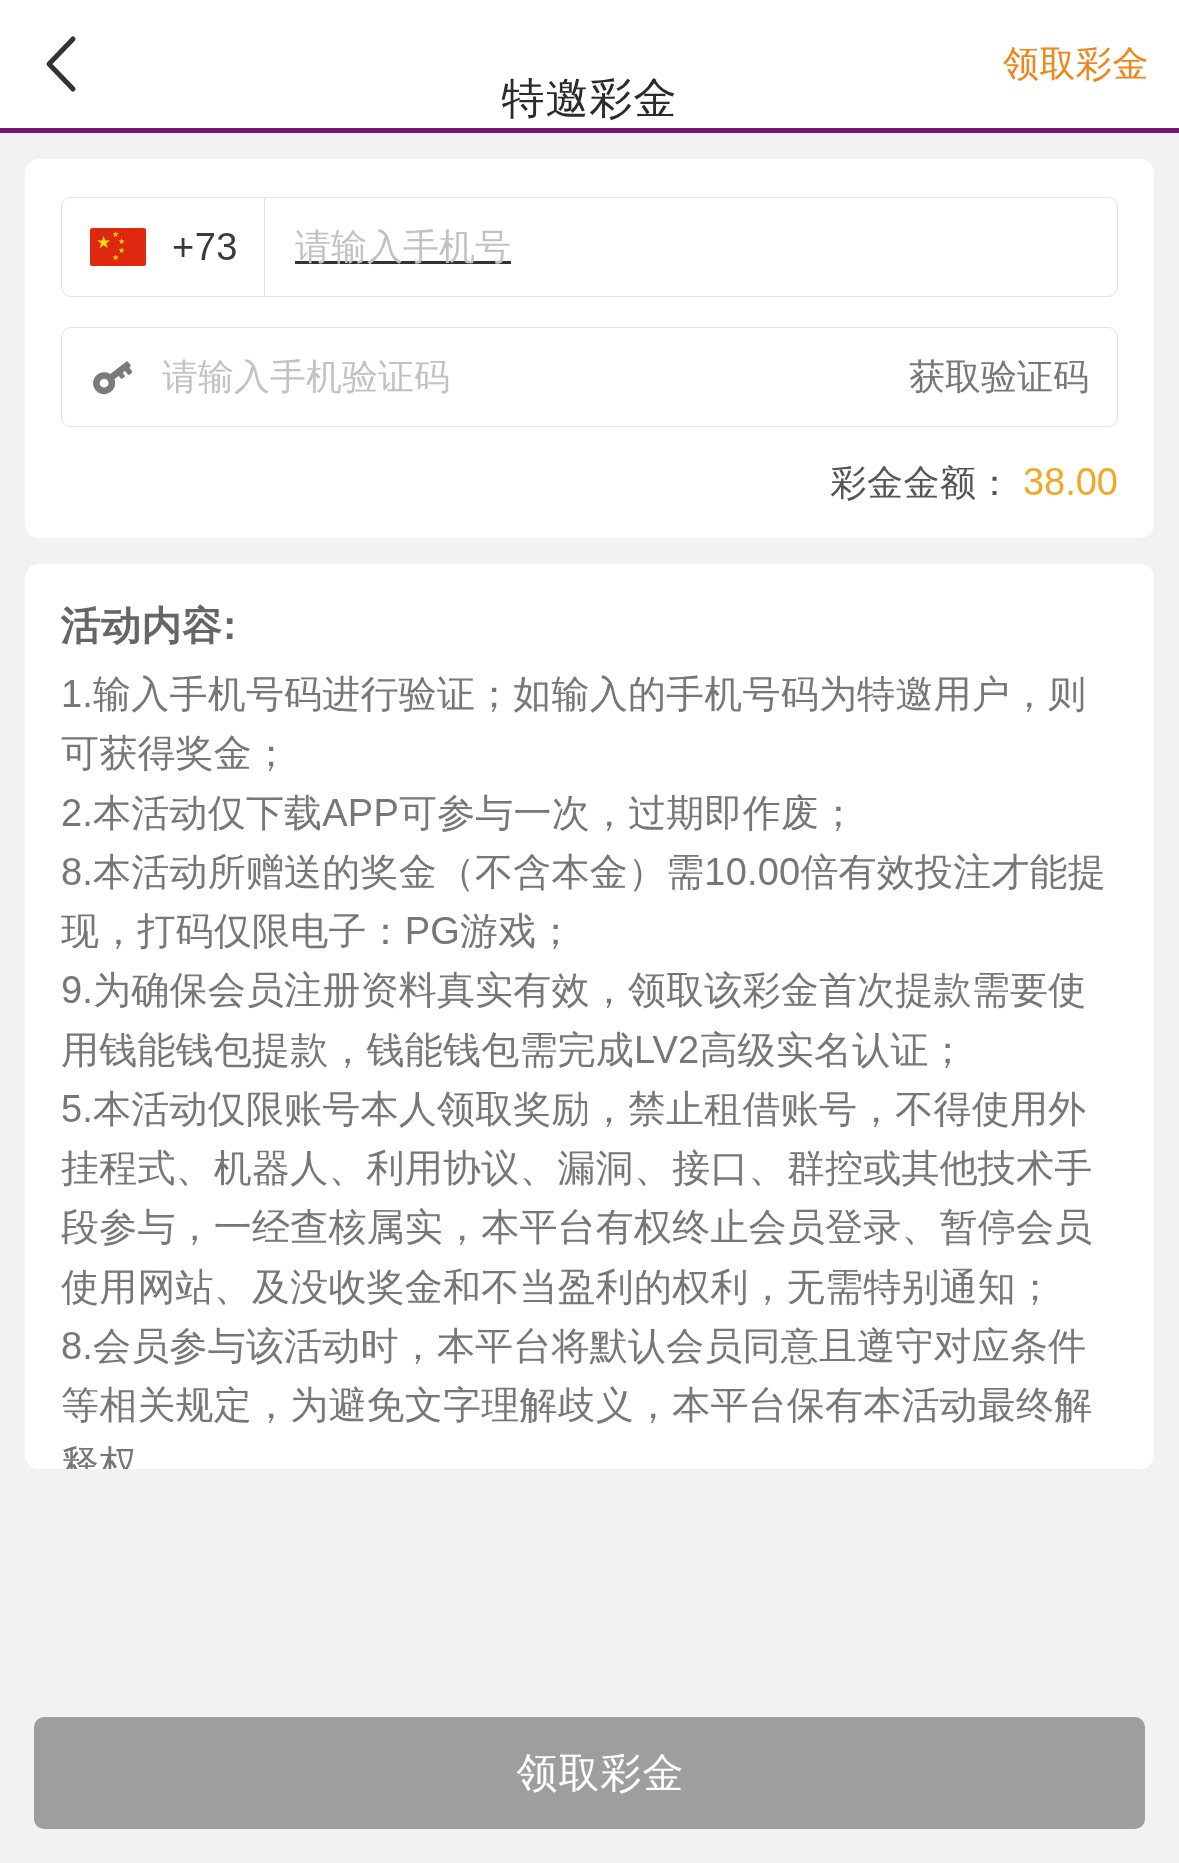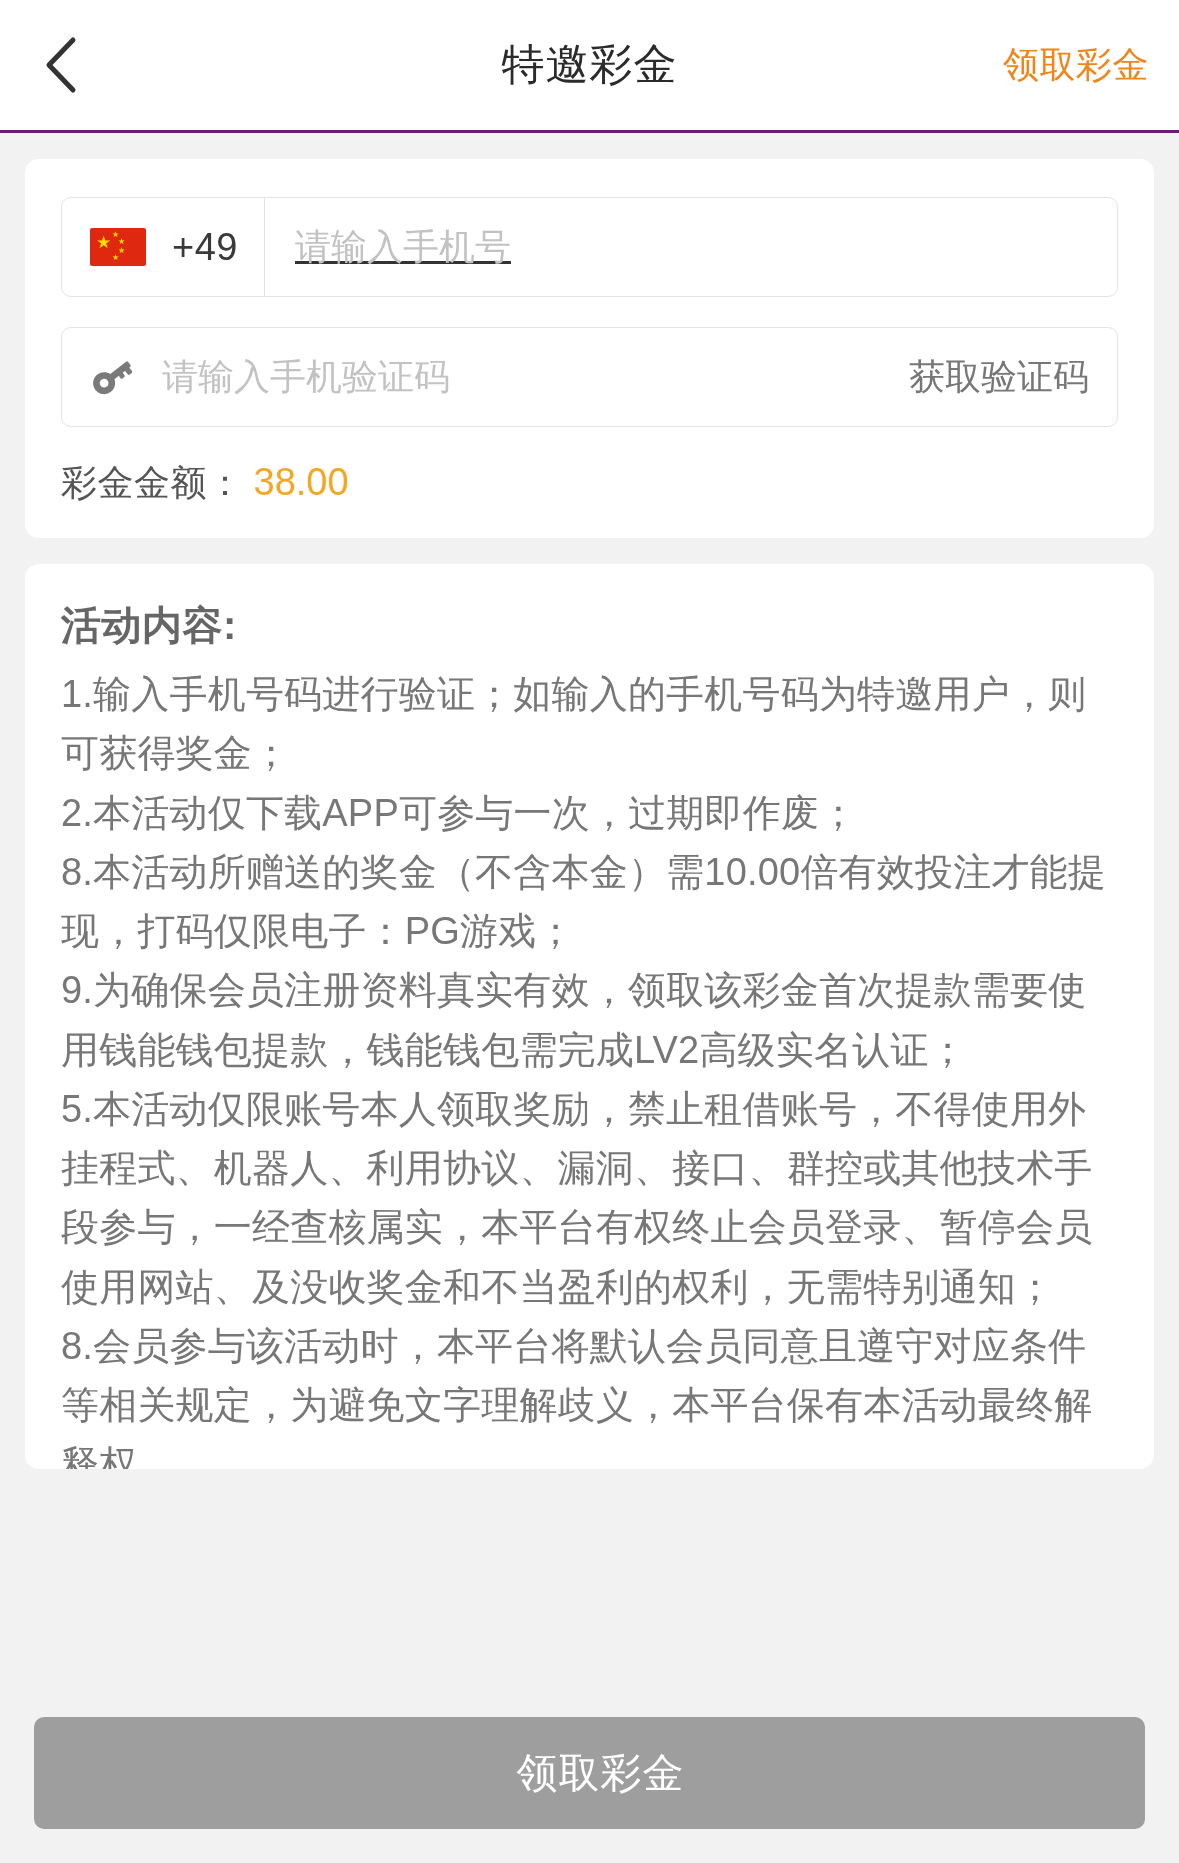--- a/index.html
+++ b/index.html
@@ -20,23 +20,23 @@
     display: flex;
     flex-direction: column;
   }
 
   
   .header {
     position: relative;
     height: 133px;
     min-height: 133px;
     background: #ffffff;
-    border-bottom: 3px solid #701a75;
-    display: flex;
-    align-items: center;
+    border-bottom: 5px solid #701a75;
+    display: flex;
+    align-items: flex-end;
     justify-content: center;
   }
   .back-btn {
     position: absolute;
     left: 28px;
     top: 50%;
     transform: translateY(-50%);
     width: 64px;
     height: 64px;
     display: flex;
@@ -159,20 +159,21 @@
     padding: 0 28px 0 18px;
     white-space: nowrap;
     cursor: pointer;
   }
 
   .amount-row {
     margin-top: 32px;
     display: flex;
     align-items: baseline;
     font-size: 36px;
+    justify-content: flex-end;
   }
   .amount-label { color: #555; letter-spacing: 0.5px; }
   .amount-value { color: #f5a623; margin-left: 10px; font-size: 38px; }
 
   
   .rules-card {
     background: #ffffff;
     border-radius: 14px;
     padding: 34px 36px 0 36px;
     height: 905px;
@@ -243,21 +244,21 @@
 
       <div class="field">
         <div class="cc-group">
           <span class="flag">
             <span class="big-star">★</span>
             <span class="s1">★</span>
             <span class="s2">★</span>
             <span class="s3">★</span>
             <span class="s4">★</span>
           </span>
-          <span class="cc-label">+49</span>
+          <span class="cc-label">+73</span>
         </div>
         <input class="phone-input" type="text" placeholder="请输入手机号" style="">
       </div>
 
       <div class="field">
         <span class="key-icon">
           <svg width="52" height="52" viewBox="0 0 52 52" aria-hidden="true">
             <g fill="#7a7a7a" transform="rotate(-38 26 26)">
               <circle cx="16" cy="26" r="11"></circle>
               <circle cx="16" cy="26" r="4.4" fill="#ffffff"></circle>

